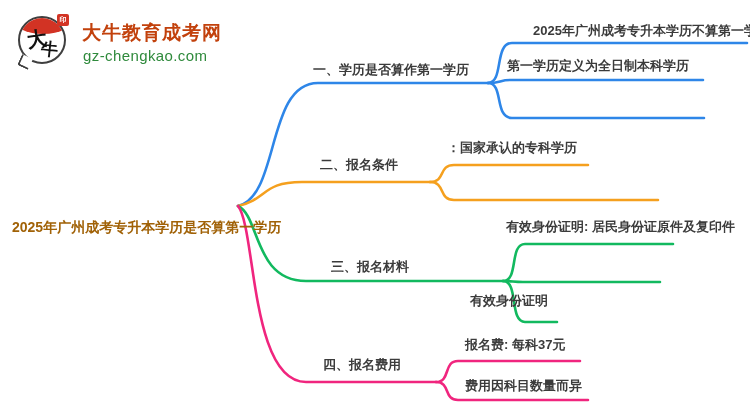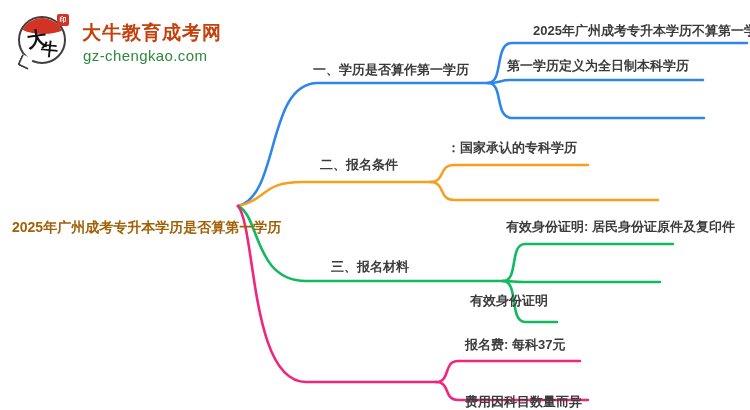--- a/index.html
+++ b/index.html
@@ -98,16 +98,17 @@
   <div class="mm-text" style="left:533px;top:23px;">2025年广州成考专升本学历不算第一学历</div>
   <div class="mm-text" style="left:507px;top:58px;">第一学历定义为全日制本科学历</div>
 
   <div class="mm-text" style="left:447px;top:140px;">：国家承认的专科学历</div>
   <div class="mm-text" style="left:320px;top:157px;">二、报名条件</div>
 
   <div class="mm-text" style="left:331px;top:259px;">三、报名材料</div>
   <div class="mm-text" style="left:467px;top:219px;margin-left:39px;">有效身份证明: 居民身份证原件及复印件</div>
   <div class="mm-text" style="left:470px;top:293px;">有效身份证明</div>
 
+  <div class="mm-text" style="left:323px;top:357px;">四、报名费用</div>
   <div class="mm-text" style="left:465px;top:337px;text-align:center;">报名费: 每科37元</div>
-  <div class="mm-text" style="left:465px;top:378px;margin-top:16px;">费用因科目数量而异</div>
+  <div class="mm-text" style="left:465px;top:378px;">费用因科目数量而异</div>
 
 </div>
 
 </body></html>

